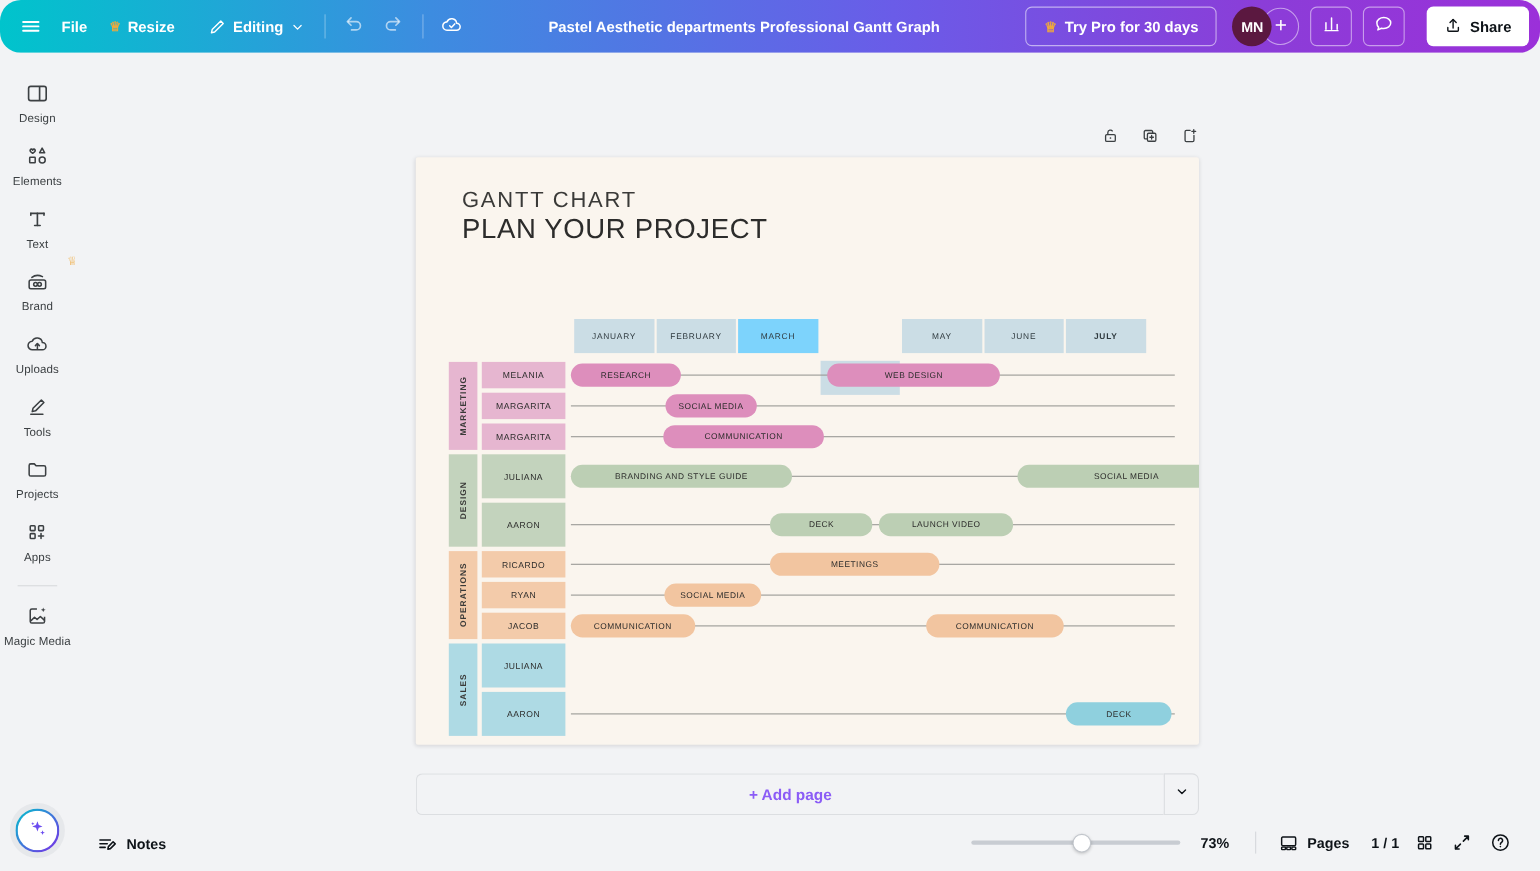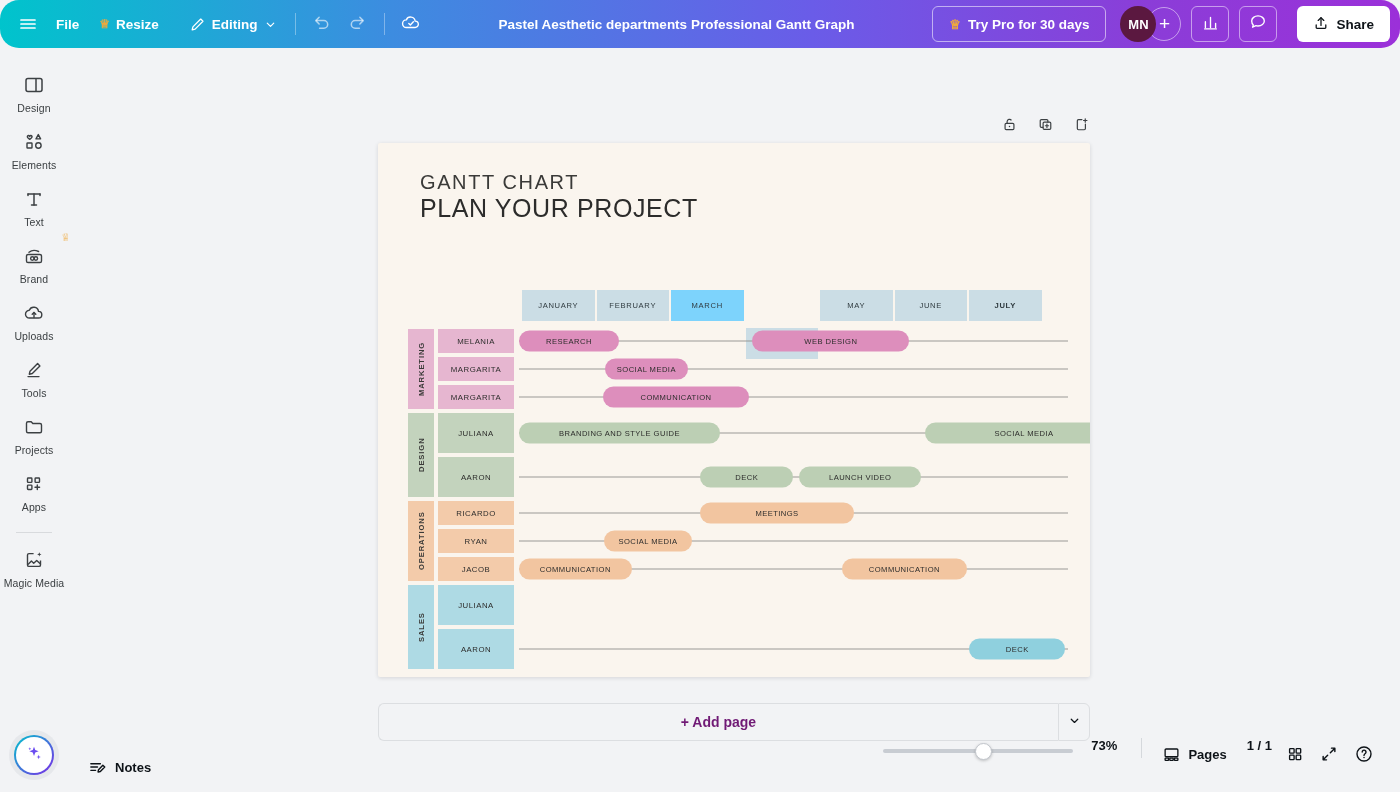--- a/index.html
+++ b/index.html
@@ -139,21 +139,21 @@
   }
 
   
   .addpage-wrap {
     position: absolute; left: 310px; top: 655px; width: 712px; height: 38px; display: flex;
   }
   .addpage {
     flex: 1 1 auto; border: 1px solid #dcdee1; border-right: none;
     border-radius: 6px 0 0 6px; background: #f2f3f5;
     display: flex; align-items: center; justify-content: center;
-    font-size: 14px; font-weight: 700; color: #701a75; cursor: pointer;
+    font-size: 14px; font-weight: 700; color: #8b5cf6; cursor: pointer;
   }
   .addpage-chev {
     width: 32px; border: 1px solid #dcdee1; border-radius: 0 6px 6px 0;
     background: #f2f3f5; display: flex; align-items: center; justify-content: center; cursor: pointer;
   }
 
   
   .bottombar {
     position: absolute; left: 0; bottom: 0; width: 1400px; height: 46px;
     display: flex; align-items: center; background: #f2f3f5;
@@ -165,21 +165,21 @@
     background-image: linear-gradient(#fff,#fff), linear-gradient(135deg,#00c4cc,#7d2ae8);
     background-origin: border-box; background-clip: content-box, border-box;
     display: flex; align-items: center; justify-content: center; cursor: pointer;
     box-shadow: 0 0 0 5px rgba(180,185,195,0.18);
   }
   .notes {
     position: absolute; left: 80px; bottom: 10px; display: flex; align-items: center; gap: 8px;
     font-size: 13px; font-weight: 600; color: #0e1318; cursor: pointer;
     padding: 5px 8px; border-radius: 6px;
   }
-  .zoomwrap { position: absolute; right: 18px; bottom: 22px; display: flex; gap: 0; }
+  .zoomwrap { position: absolute; right: 18px; bottom: 10px; display: flex; align-items: center; gap: 0; }
   .slider { width: 190px; height: 26px; position: relative; display: flex; align-items: center; }
   .slider .rail-line { position: absolute; left: 0; right: 0; height: 4px; background: #c8ccd2; border-radius: 2px; }
   .slider .knob {
     position: absolute; left: 92px; width: 17px; height: 17px; border-radius: 50%;
     background: #fff; border: 1px solid #c2c6cc; box-shadow: 0 1px 3px rgba(0,0,0,.22); cursor: pointer;
   }
   .zoomval { font-size: 13px; font-weight: 600; margin: 0 12px 0 18px; color: #0e1318; }
   .vsep { width: 1px; height: 20px; background: #d5d8dc; margin: 0 12px; }
   .bbtn {
     display: flex; align-items: center; gap: 7px; font-size: 13px; font-weight: 600;

